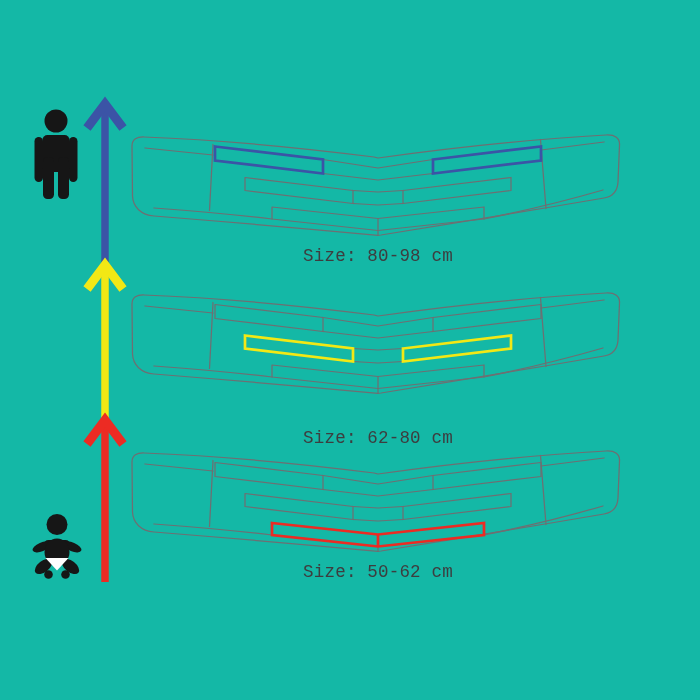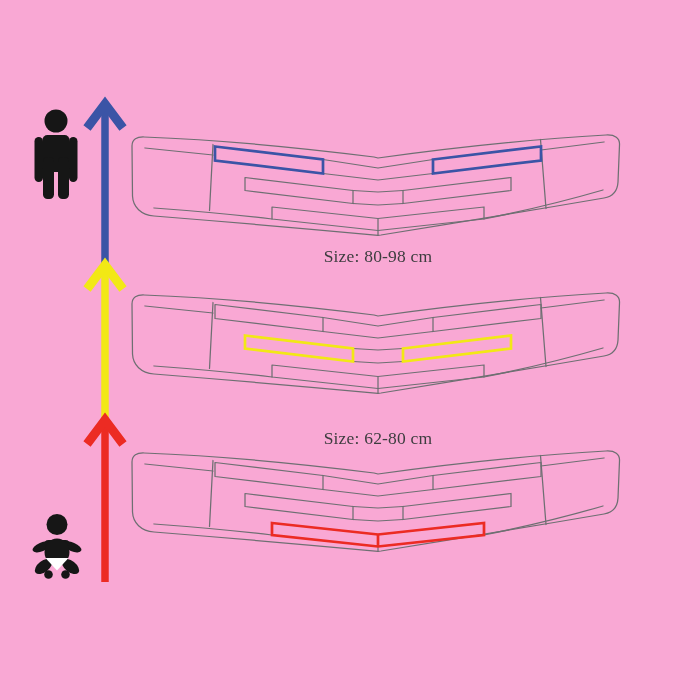--- a/index.html
+++ b/index.html
@@ -1,18 +1,18 @@
 <!DOCTYPE html>
 <html><head>
 <meta charset="utf-8">
 <style>
   html,body{margin:0;padding:0;background:#ffffff;}
   .canvas{
-    position:relative;width:700px;height:700px;background:#f9a8d4;
-    overflow:hidden;font-family:Liberation Serif, serif;
+    position:relative;width:700px;height:700px;background:#14b8a6;
+    overflow:hidden;font-family:Liberation Mono, monospace;
   }
   .abs{position:absolute;}
   svg{display:block;overflow:visible;}
   
   .art path{fill:none;stroke-width:1.25;stroke-linejoin:round;stroke-linecap:round;}
   
   .hl path{fill:none;stroke-width:2.7;stroke-linejoin:miter;stroke-linecap:butt;}
   
   .arrow line{stroke-width:7.5;stroke-linecap:butt;}
   .arrow path{fill:none;stroke-width:9;stroke-linejoin:miter;stroke-linecap:butt;}
@@ -113,14 +113,15 @@
   </svg>
   <div class="size-label" style="top:428px">Size: 62-80 cm</div>
 
   <svg class="abs" style="left:128px;top:444px" width="500" height="125" viewBox="0 0 500 125">
     <use href="#band-art"></use>
     <g class="hl" stroke="#ec2b23">
       <path d="M 144,79 L 250,90.5 L 356,79 L 356,91 L 250,102.5 L 144,91 Z"></path>
       <path d="M 250,90.5 L 250,102.5"></path>
     </g>
   </svg>
+  <div class="size-label" style="top:562px">Size: 50-62 cm</div>
 
 </div>
 
 </body></html>

